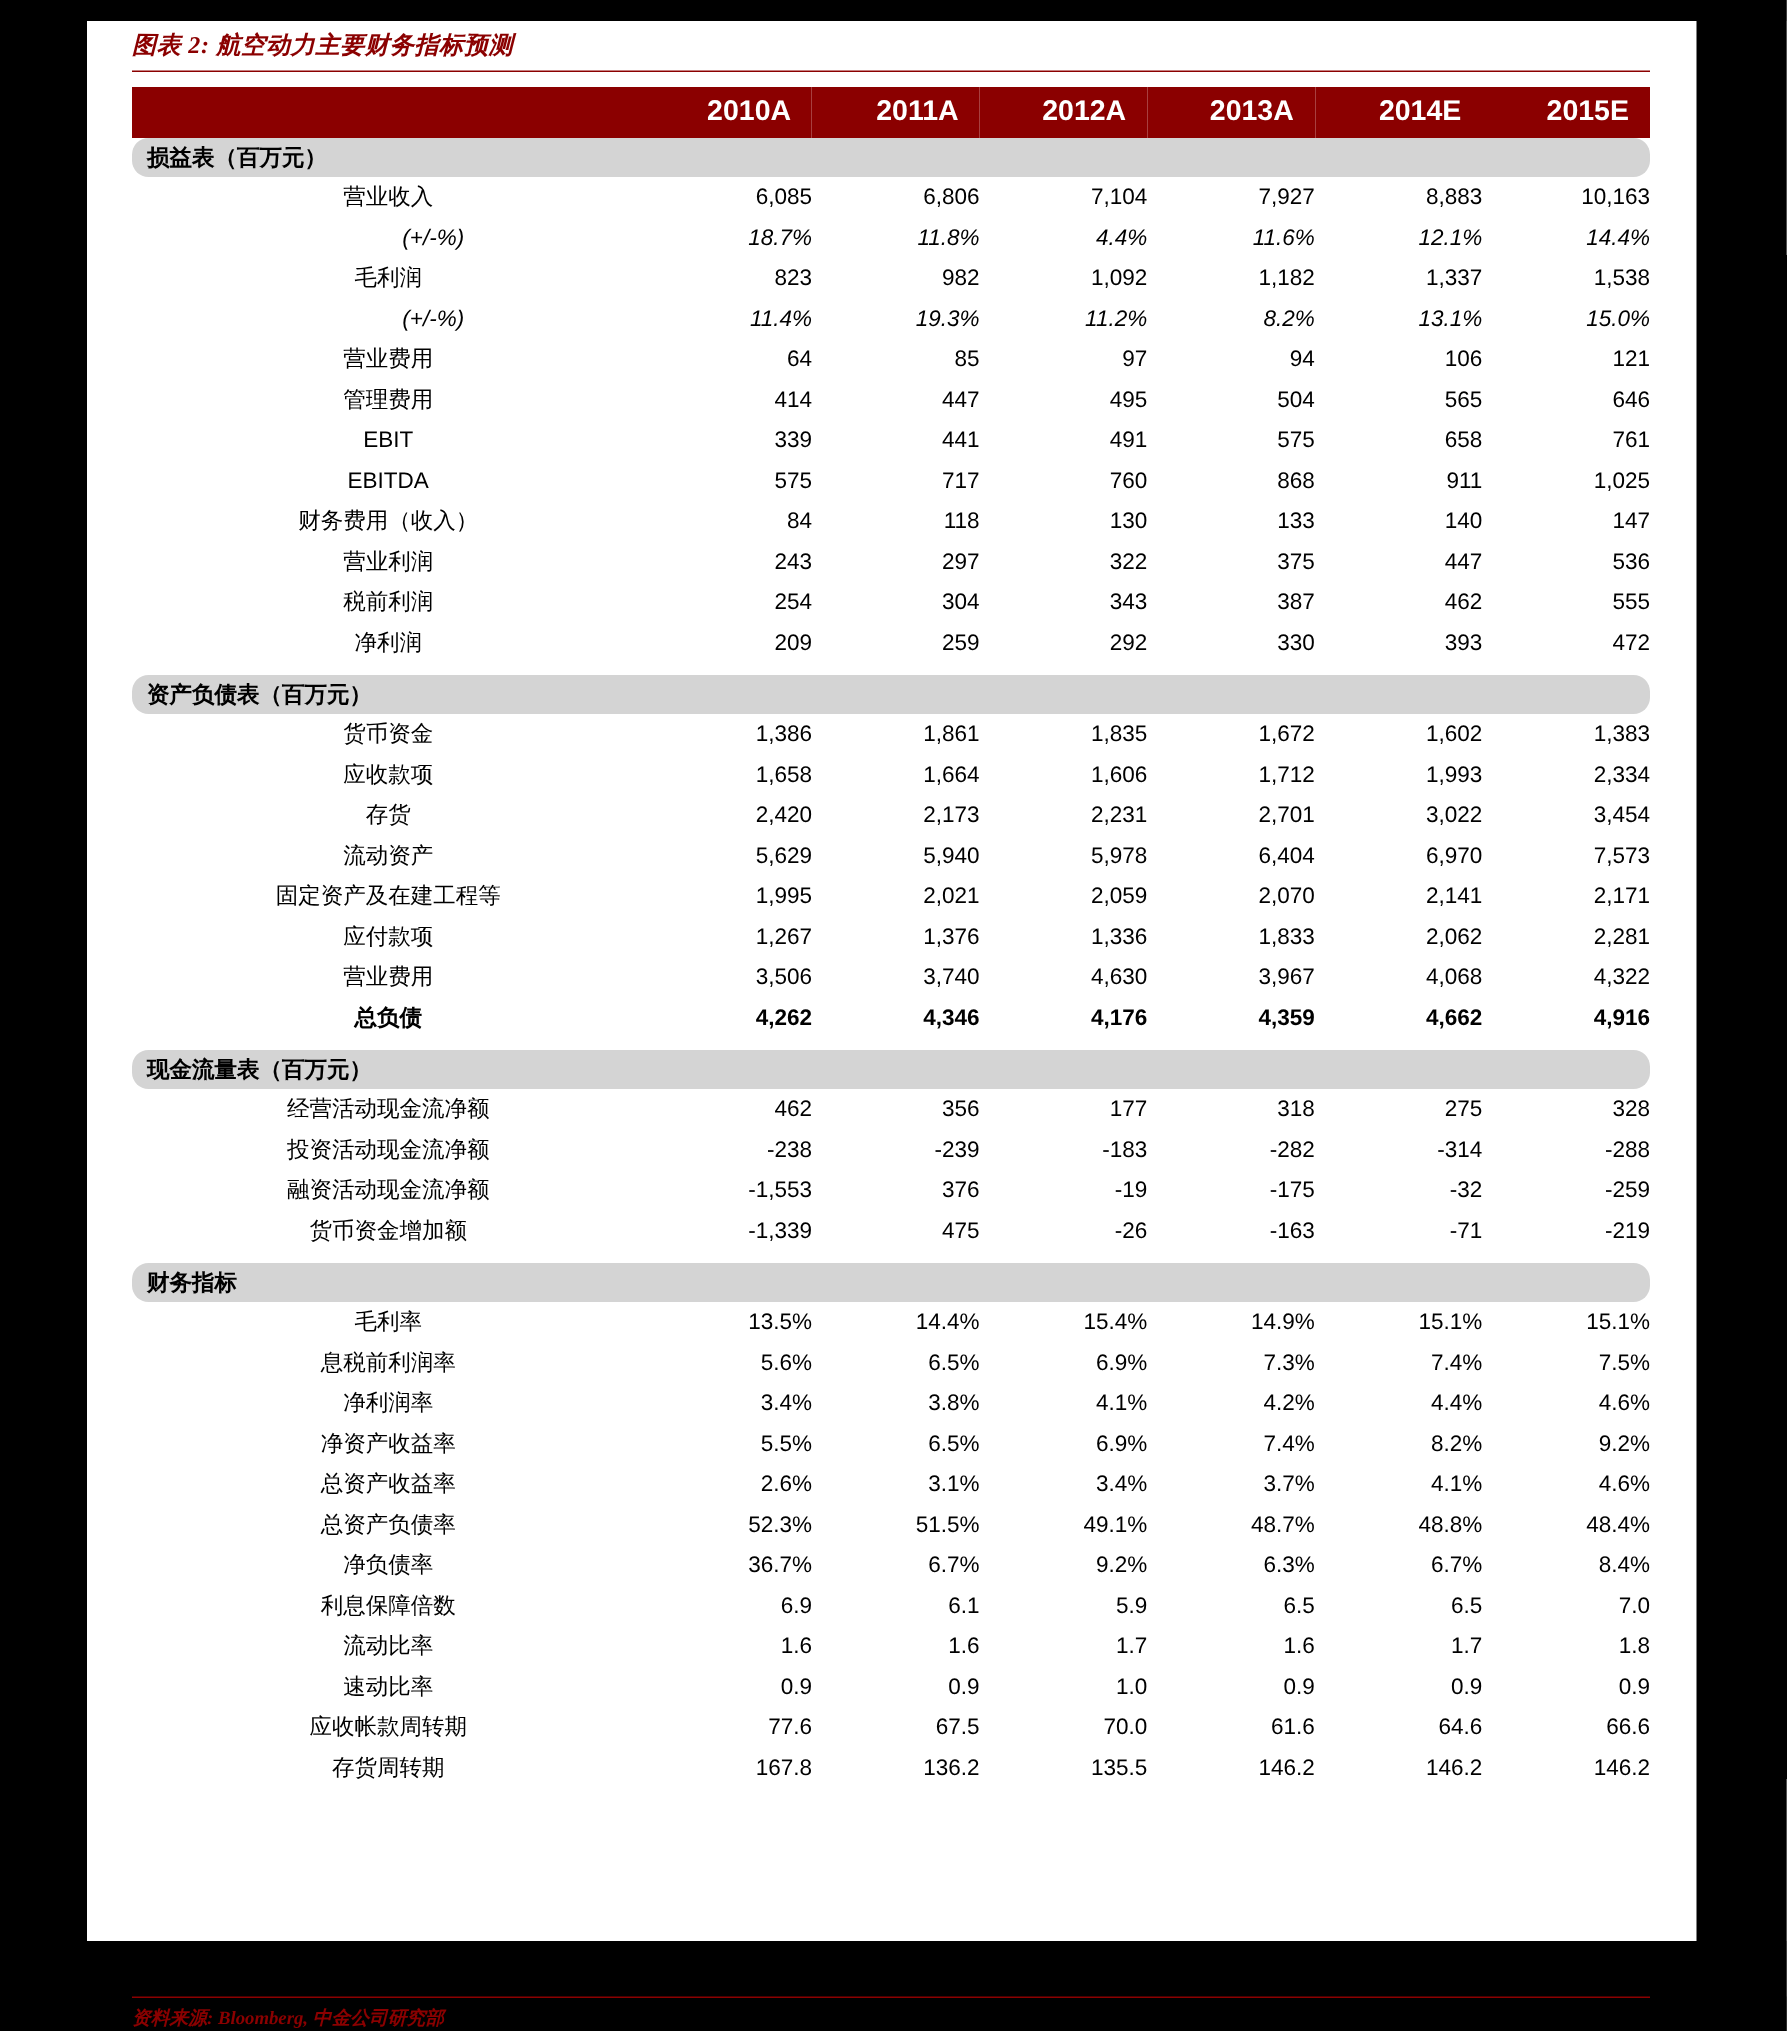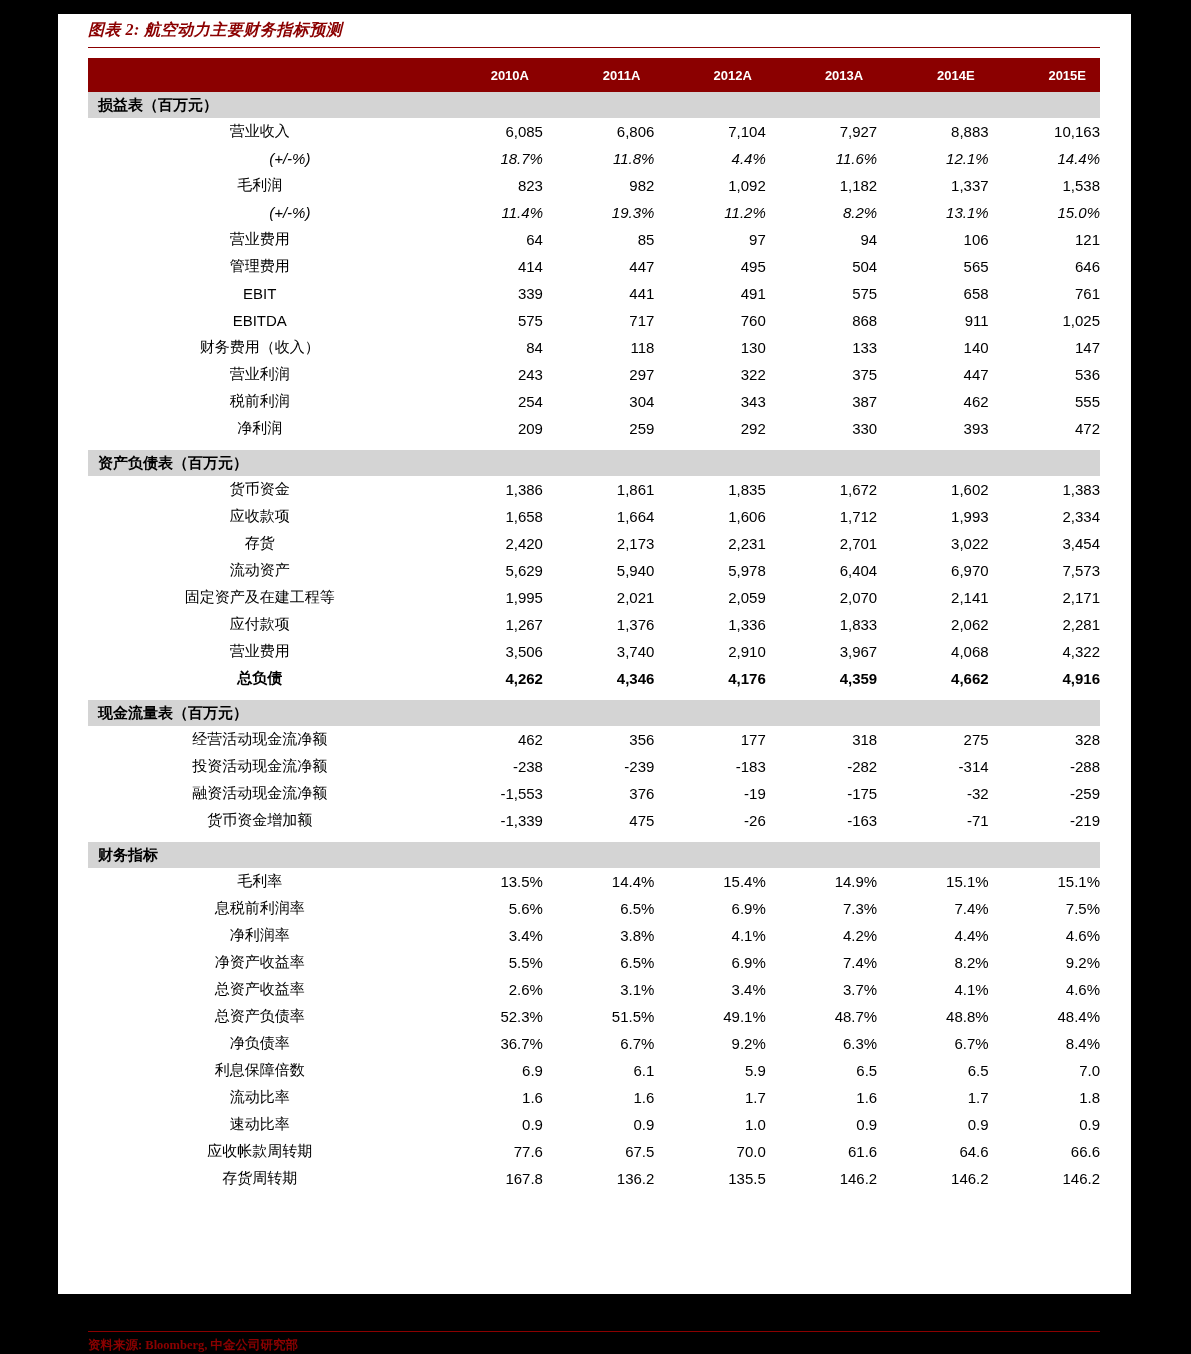--- a/index.html
+++ b/index.html
@@ -53,36 +53,37 @@
     padding: 0;
     vertical-align: middle;
   }
   thead tr.hdr {
     background: #8b0000;
     color: #ffffff;
   }
   thead tr.hdr th {
     height: 34px;
     font-weight: bold;
-    font-size: 13px;
+    font-size: 19px;
     text-align: right;
     padding-right: 14px;
   }
   thead tr.hdr th.lbl {
     text-align: left;
     padding-left: 10px;
     width: 328px;
   }
   tr.section td {
     background: #d4d4d4;
     font-weight: bold;
     height: 26px;
     font-size: 15px;
     padding-left: 10px;
     font-family: "Liberation Sans", sans-serif;
+    border-radius: 11px;
   }
   tr.row td {
     height: 27px;
     border-bottom: none;
   }
   td.label {
     text-align: center;
     padding-left: 10px;
     white-space: nowrap;
   }
@@ -107,20 +108,21 @@
     background: #000000;
   }
   .footer-rule {
     margin: 0 60px 0 88px;
     border-top: 1px solid #8b0000;
     width: 1012px;
   }
   .footer-src {
     color: #8b0000;
     font-family: "Liberation Serif", serif;
+    font-style: italic;
     font-weight: bold;
     font-size: 12.5px;
     padding: 5px 0 0 88px;
   }
   .black-top {
     position: absolute;
     left: 0; top: 0; width: 1191px; height: 14px; background: #000;
   }
   .black-left {
     position: absolute; left: 0; top: 0; width: 58px; height: 1354px; background: #000;
@@ -324,21 +326,21 @@
             <td class="val">1,376</td>
             <td class="val">1,336</td>
             <td class="val">1,833</td>
             <td class="val">2,062</td>
             <td class="val">2,281</td>
           </tr>
           <tr class="row">
             <td class="label">营业费用</td>
             <td class="val">3,506</td>
             <td class="val">3,740</td>
-            <td class="val">2,910</td>
+            <td class="val">4,630</td>
             <td class="val">3,967</td>
             <td class="val">4,068</td>
             <td class="val">4,322</td>
           </tr>
           <tr class="row bold">
             <td class="label">总负债</td>
             <td class="val">4,262</td>
             <td class="val">4,346</td>
             <td class="val">4,176</td>
             <td class="val">4,359</td>

